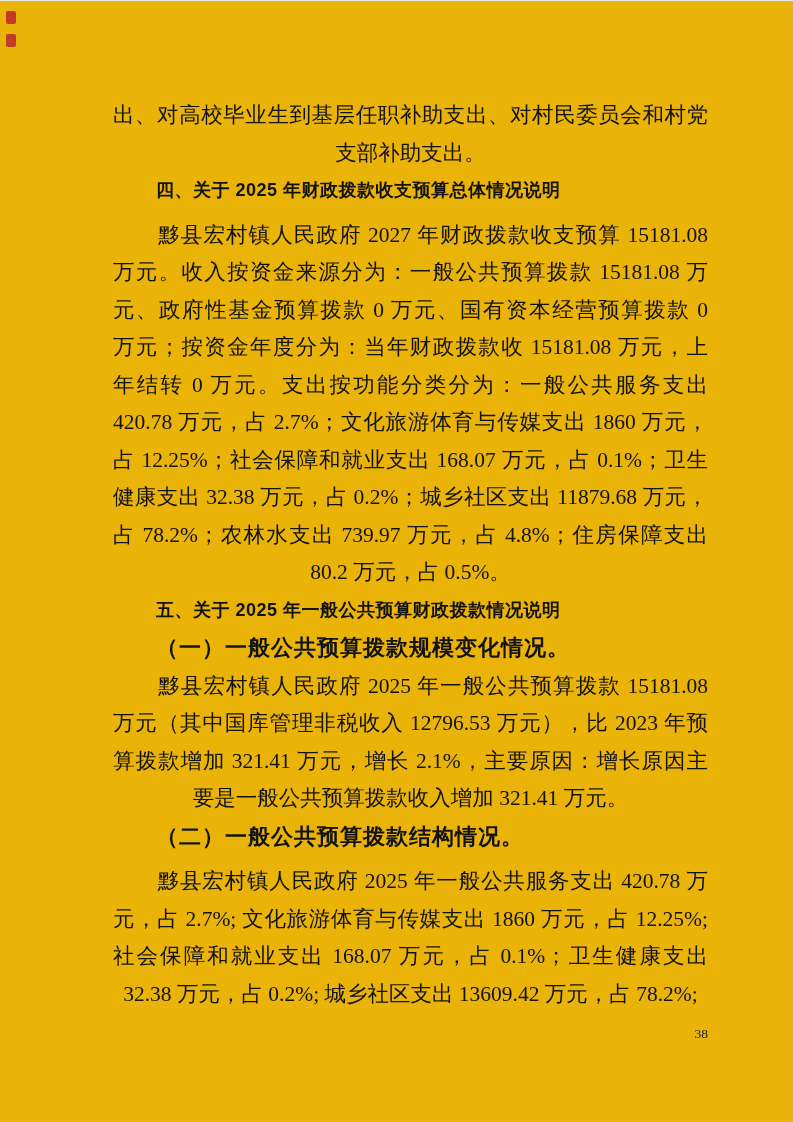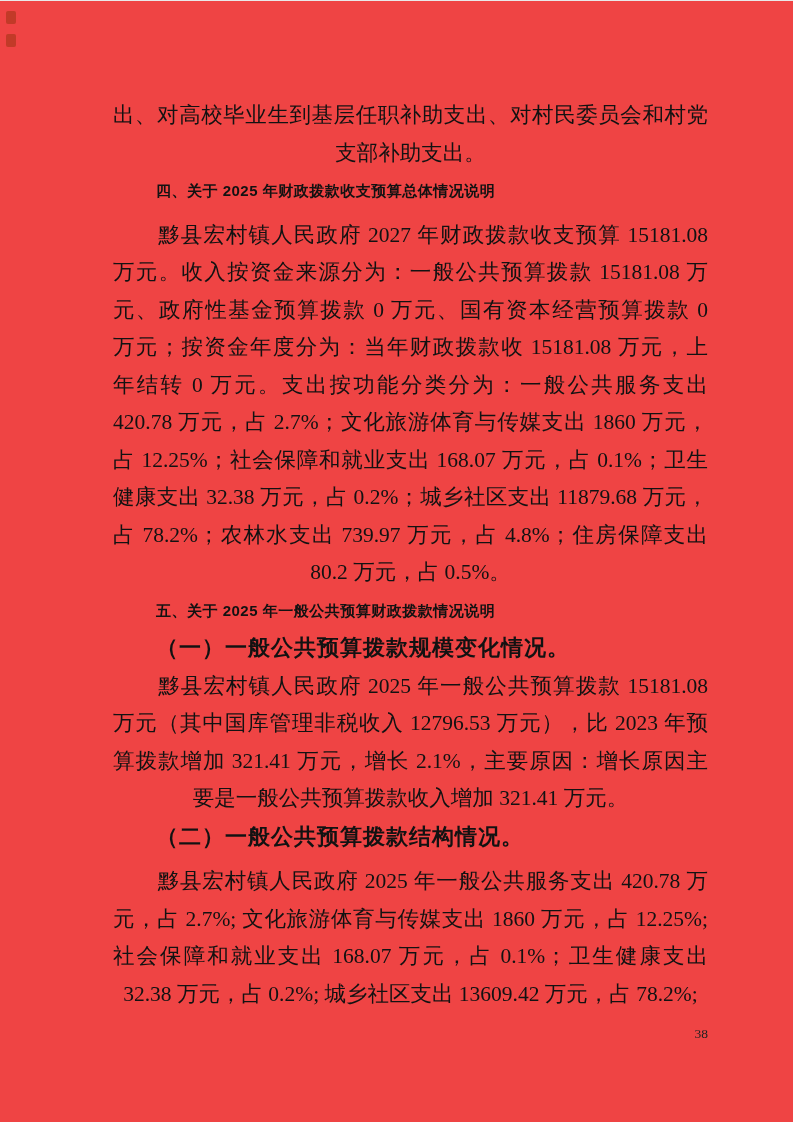--- a/index.html
+++ b/index.html
@@ -1,20 +1,20 @@
 <!DOCTYPE html>
 <html><head>
 <meta charset="utf-8">
 <style>
   html, body { margin: 0; padding: 0; background: #ffffff; }
   .page {
     position: relative;
     width: 793px;
     height: 1122px;
-    background: #ef4444;
+    background: #eab308;
     overflow: hidden;
     border-top: 1px solid #e9e9e9;
     font-family: "Liberation Serif", "DejaVu Serif", serif;
     color: #121212;
   }
   .red-mark {
     position: absolute;
     left: 6px;
     width: 10px;
     height: 13px;
@@ -38,21 +38,21 @@
     white-space: pre-wrap;
   }
   .line.last {
     text-align: center;
     text-align-last: auto;
   }
   .heading {
     font-family: "Liberation Sans", "DejaVu Sans", sans-serif;
     font-weight: 700;
     padding-left: 43px;
-    font-size: 15px;
+    font-size: 18px;
     line-height: 37.5px;
     letter-spacing: 0.5px;
   }
   .subheading {
     font-family: "Liberation Serif", "DejaVu Serif", serif;
     font-weight: 700;
     padding-left: 43px;
     font-size: 22px;
     line-height: 37.5px;
     letter-spacing: 1px;

